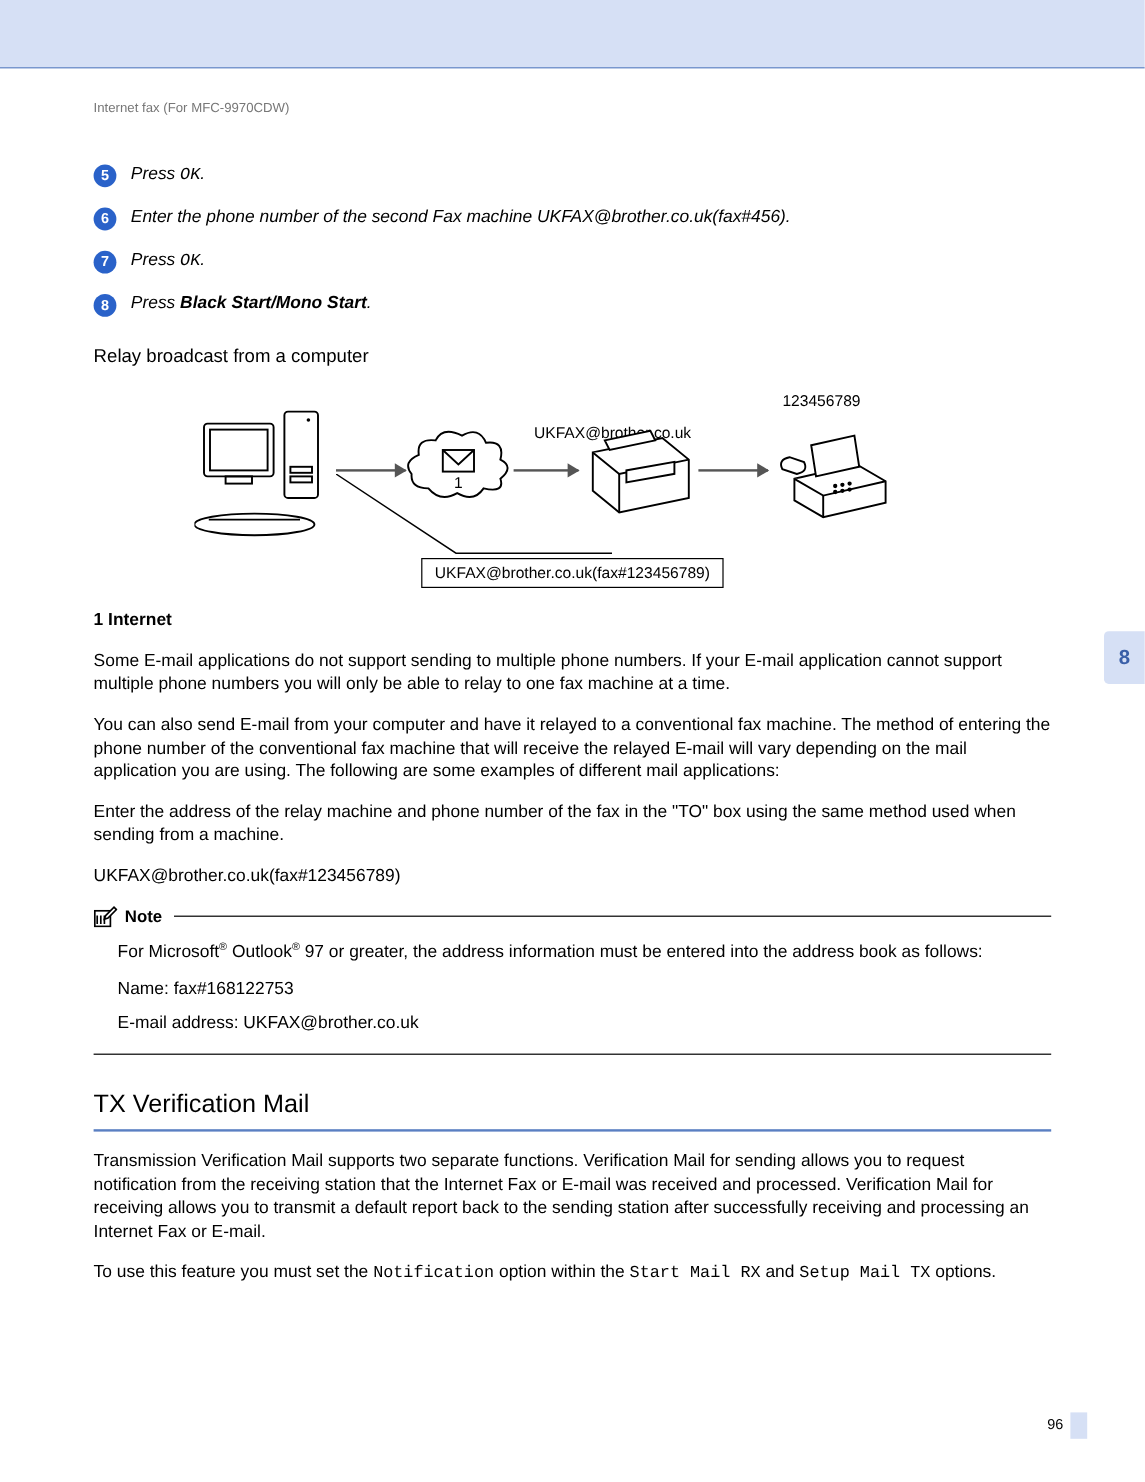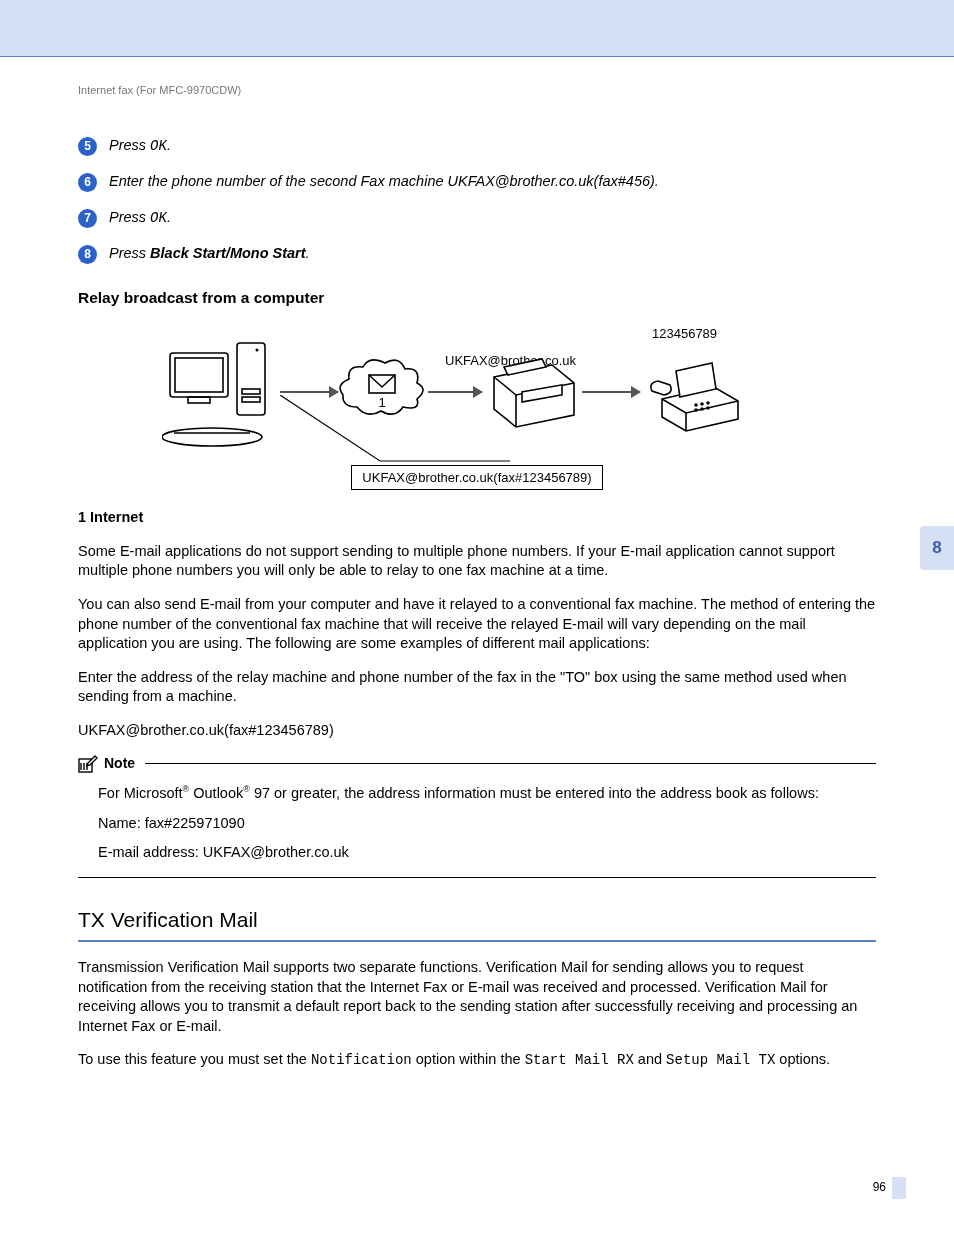--- a/index.html
+++ b/index.html
@@ -46,21 +46,21 @@
     display: flex;
     align-items: center;
     justify-content: center;
     margin-right: 12px;
     flex-shrink: 0;
     margin-top: 1px;
   }
   .step-text { flex: 1; font-style: italic; }
   .mono { font-family: "Courier New", monospace; font-size: 14px; }
   .h3 {
-    font-weight: bold;
+    font-weight: normal;
     font-size: 15.5px;
     margin-top: 24px;
     margin-bottom: 16px;
   }
   .figure {
     margin: 10px auto 18px auto;
     width: 630px;
   }
   .diagram {
     position: relative;
@@ -285,21 +285,21 @@
           <path d="M10,8 L17,1 L19,3 L12,10 L9,11 Z" fill="#fff"></path>
         </svg>
       </span>
       <span class="note-title">Note</span>
       <span class="note-rule"></span>
     </div>
     <div class="note-body">
       <p>
         <span>For Microsoft</span><sup>®</sup><span> Outlook</span><sup>®</sup><span> 97 or greater, the address information must be entered into the address book as follows:</span>
       </p>
-      <p>Name: fax#225971090</p>
+      <p>Name: fax#168122753</p>
       <p style="margin-bottom:0;">E-mail address: UKFAX@brother.co.uk</p>
     </div>
   </div>
 
   <div class="h2">TX Verification Mail</div>
   <div class="h2-rule"></div>
 
   <p class="body-block">Transmission Verification Mail supports two separate functions. Verification Mail for sending allows you to request notification from the receiving station that the Internet Fax or E-mail was received and processed. Verification Mail for receiving allows you to transmit a default report back to the sending station after successfully receiving and processing an Internet Fax or E-mail.</p>
   <p class="body-block">
     <span>To use this feature you must set the </span><span class="mono">Notification</span><span> option within the </span><span class="mono">Start Mail RX</span><span> and </span><span class="mono">Setup Mail TX</span><span> options.</span>

